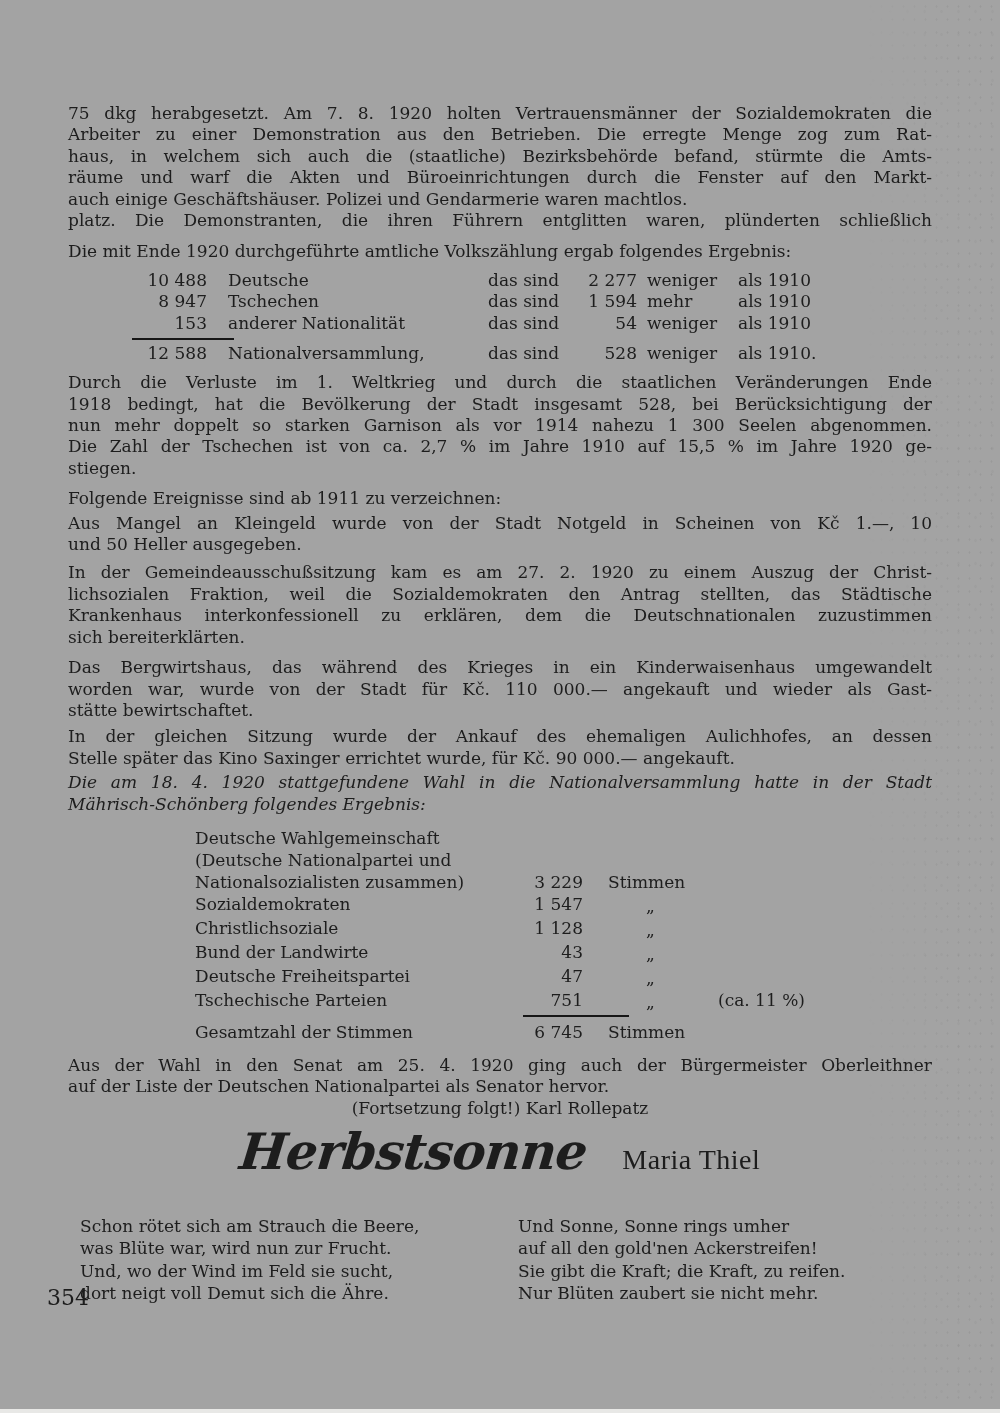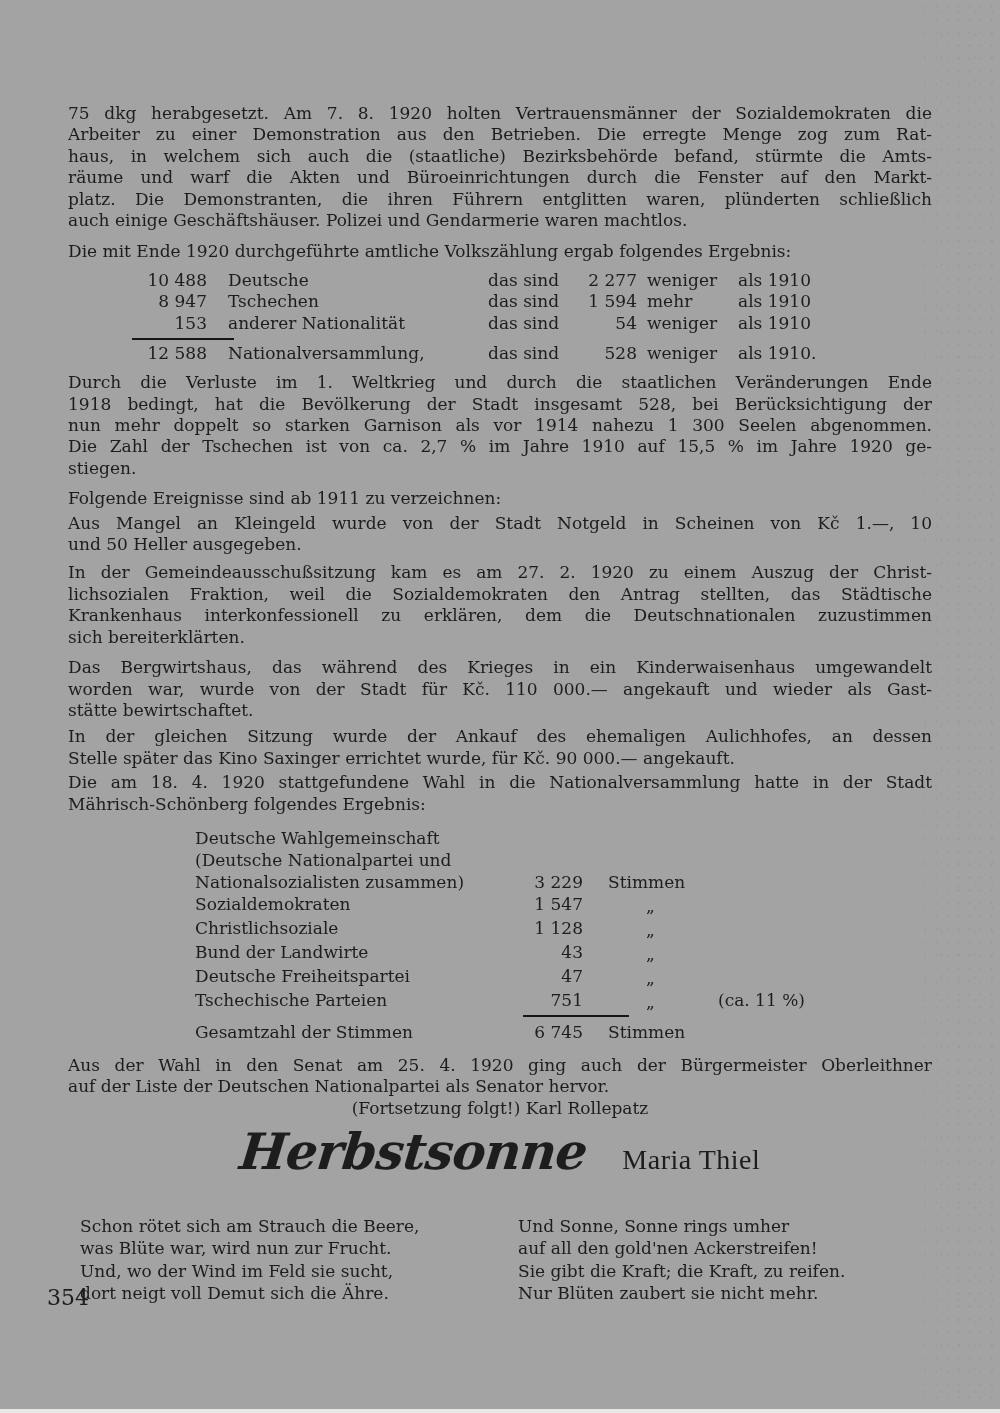--- a/index.html
+++ b/index.html
@@ -35,21 +35,21 @@
   .line.last{text-align-last:left;}
   
   .p1{margin-top:0;}
   .p-census-intro{margin-top:10px;}
   .p3{margin-top:8px;}
   .p4{margin-top:9px;}
   .p5{margin-top:3px;}
   .p6{margin-top:7px;}
   .p7{margin-top:9px;}
   .p8{margin-top:5px;}
-  .p9{margin-top:3px;}
+  .p9{margin-top:3px;font-style:italic;}
   .p10{margin-top:12px;}
 
   
   .census{margin-top:7px;line-height:21.6px;}
   .census-row{display:flex;}
   .c-count{width:139px;text-align:right;}
   .c-label{width:260px;padding-left:21px;}
   .c-dassind{width:95px;}
   .c-diff{width:54px;text-align:right;}
   .c-dir{width:91px;padding-left:10px;}
@@ -99,22 +99,22 @@
 <div class="page">
   <div class="scan-texture"></div>
 
   <div class="content">
 
     <div class="para p1">
       <div class="line">75 dkg herabgesetzt. Am 7. 8. 1920 holten Vertrauensmänner der Sozialdemokraten die</div>
       <div class="line">Arbeiter zu einer Demonstration aus den Betrieben. Die erregte Menge zog zum Rat-</div>
       <div class="line">haus, in welchem sich auch die (staatliche) Bezirksbehörde befand, stürmte die Amts-</div>
       <div class="line">räume und warf die Akten und Büroeinrichtungen durch die Fenster auf den Markt-</div>
+      <div class="line last">auch einige Geschäftshäuser. Polizei und Gendarmerie waren machtlos.</div>
       <div class="line">platz. Die Demonstranten, die ihren Führern entglitten waren, plünderten schließlich</div>
-      <div class="line last">auch einige Geschäftshäuser. Polizei und Gendarmerie waren machtlos.</div>
     </div>
 
     <div class="para p-census-intro">
       <div class="line last">Die mit Ende 1920 durchgeführte amtliche Volkszählung ergab folgendes Ergebnis:</div>
     </div>
 
     <div class="census">
       <div class="census-row">
         <span class="c-count">10 488</span>
         <span class="c-label">Deutsche</span>

